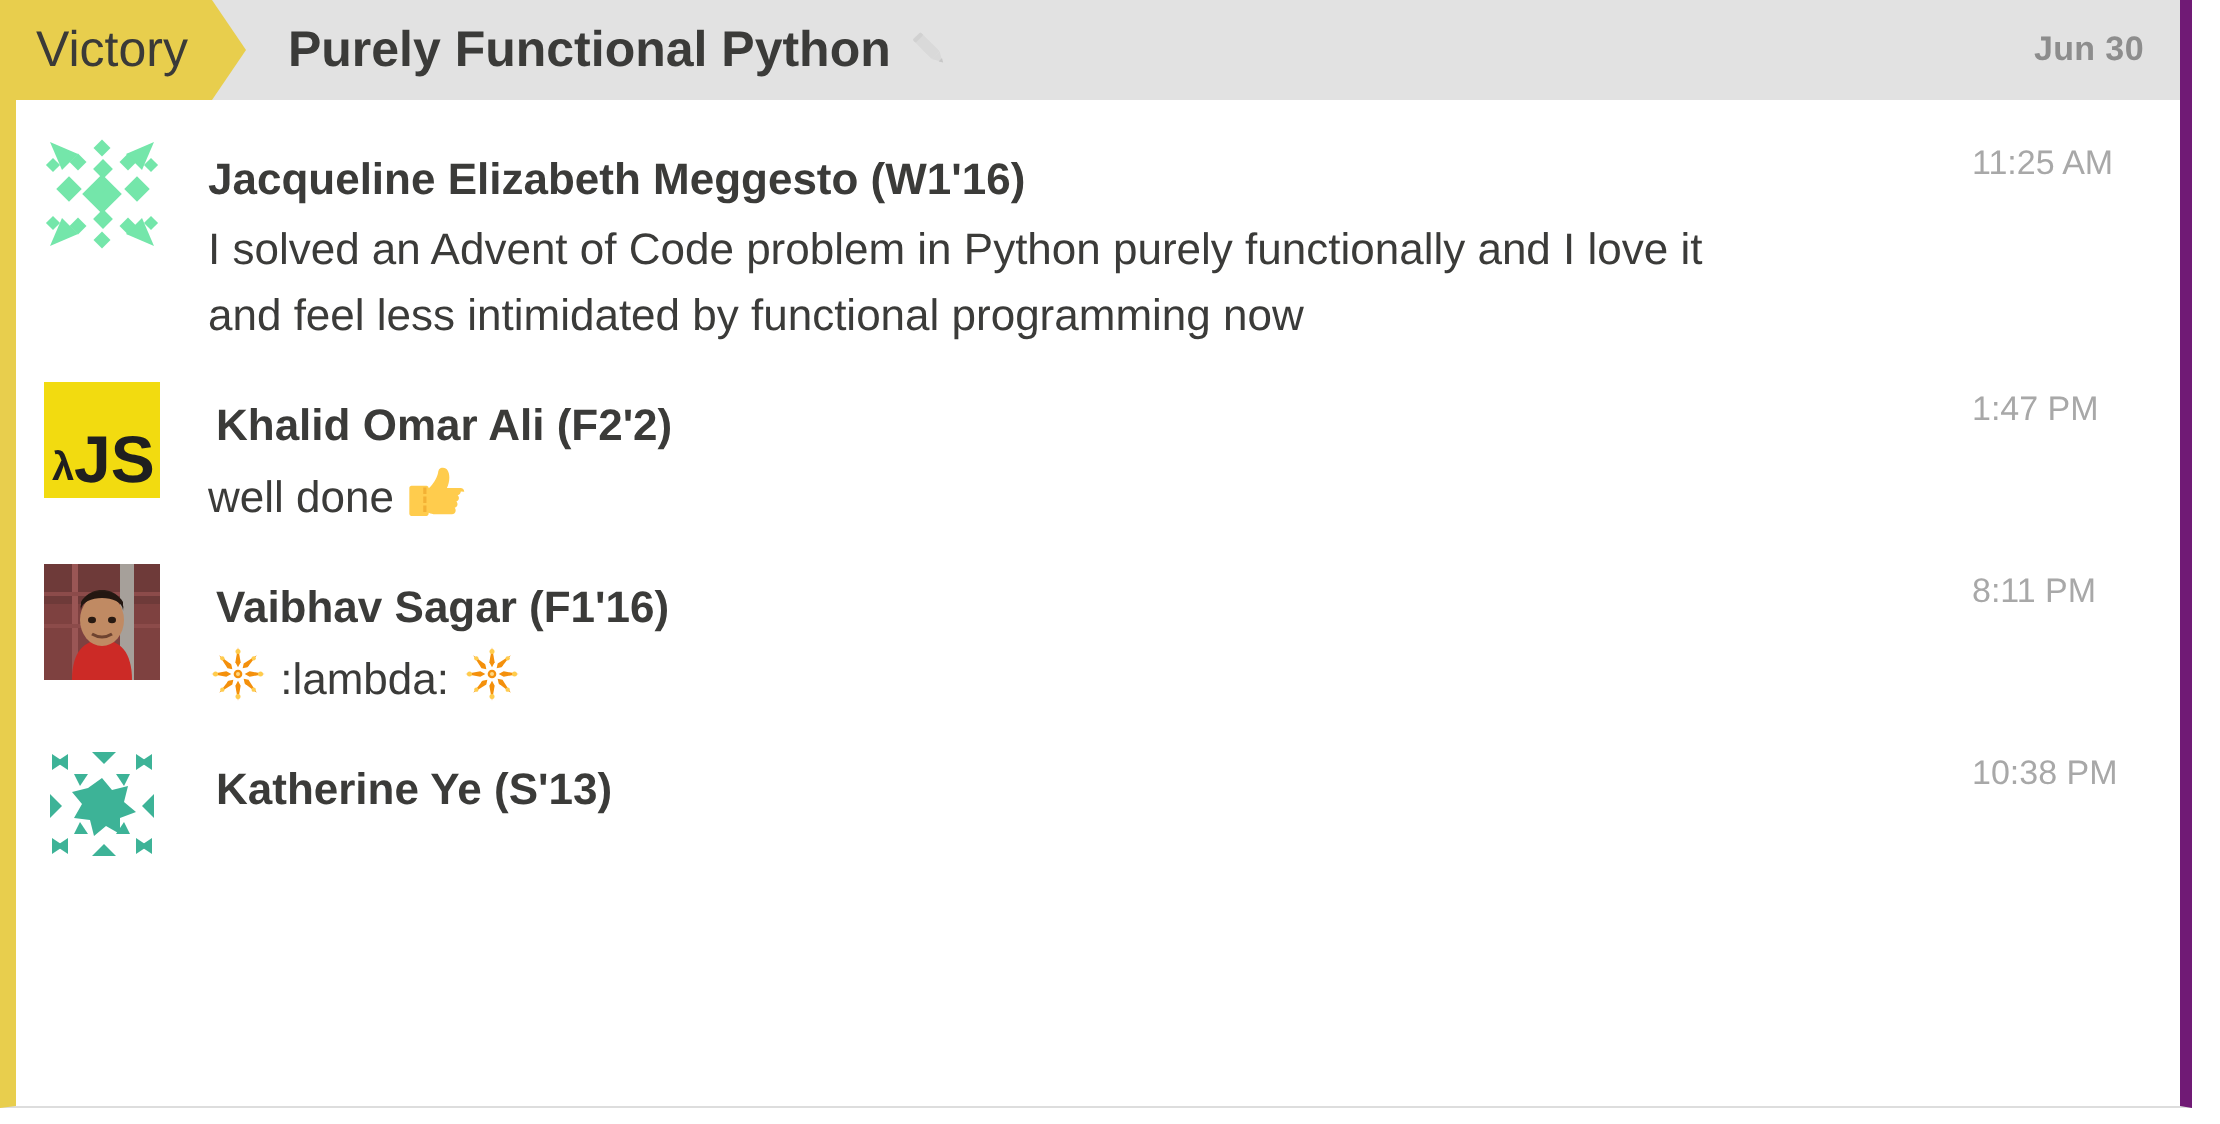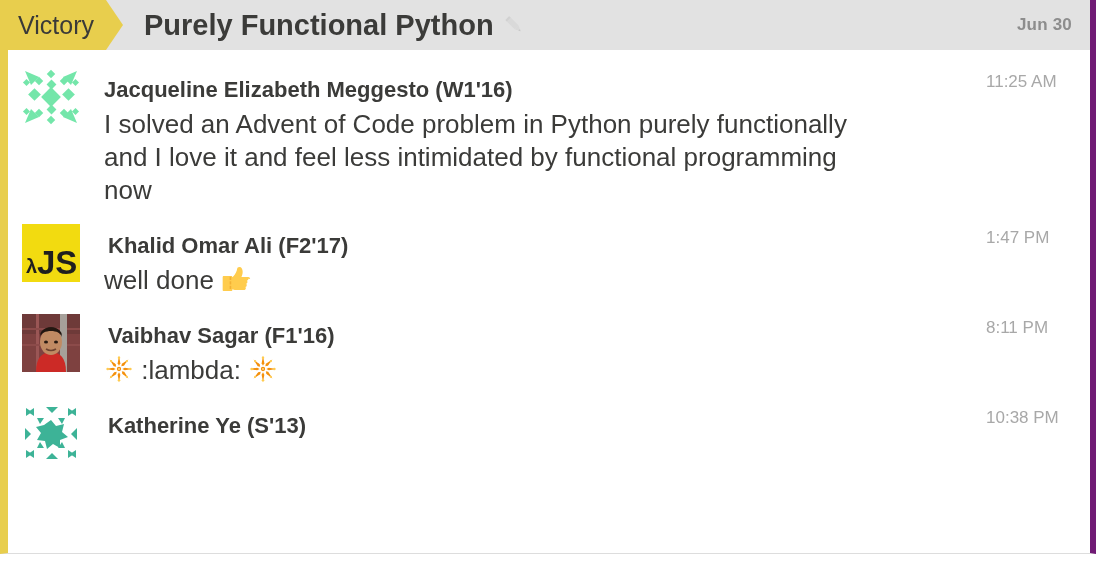--- a/index.html
+++ b/index.html
@@ -57,21 +57,21 @@
     top: 0;
     width: 0;
     height: 0;
     border-top: 25px solid transparent;
     border-bottom: 25px solid transparent;
     border-left: 17px solid #E8CE4D;
   }
 
   .thread-title {
     margin-left: 38px;
-    font-size: 29px;
+    font-size: 25px;
     font-weight: bold;
     color: #3B3B39;
     white-space: nowrap;
     flex: 0 0 auto;
   }
 
   .edit-icon {
     margin-left: 9px;
     flex: 0 0 auto;
     display: flex;
@@ -122,21 +122,21 @@
 
   .msg-author {
     font-size: 22px;
     font-weight: bold;
     color: #3B3B39;
     line-height: 28px;
     margin-top: 12px;
   }
 
   .msg-text {
-    font-size: 26px;
+    font-size: 22px;
     color: #3B3B39;
     line-height: 33px;
     margin-top: 4px;
     max-width: 770px;
   }
 
   .msg-time {
     flex: 0 0 auto;
     font-size: 17px;
     color: #A8A8A8;
@@ -217,21 +217,21 @@
 
     <div class="message msg-indent-1">
       <div class="avatar">
         <svg width="58" height="58" viewBox="0 0 58 58">
           <rect width="58" height="58" fill="#F2DB10"></rect>
           <text x="4" y="49" font-family="'Liberation Sans', sans-serif" font-size="20" font-weight="bold" fill="#1F1F1F">λ</text>
           <text x="15" y="50" font-family="'Liberation Sans', sans-serif" font-size="33" font-weight="bold" fill="#1F1F1F">JS</text>
         </svg>
       </div>
       <div class="msg-body">
-        <div class="msg-author">Khalid Omar Ali (F2'17)</div>
+        <div class="msg-author">Khalid Omar Ali (F2'2)</div>
         <div class="msg-text"><span>well done </span><span class="emoji"><svg width="30" height="30" viewBox="0 0 36 36">
                 <path fill="#FFCC4D" d="M34.956 17.916c0-1.258-1.007-2.272-2.265-2.272h-8.187c.948-1.857 1.5-4.039 1.5-6.373 0-3.229-1.342-5.75-3.807-5.75-2.11 0-2.559 1.018-2.93 2.736-.119.553-.244 1.123-.437 1.709-1.024 3.117-3.696 6.733-5.254 7.849v-.261c0-.714-.578-1.292-1.292-1.292H3.292C2.579 14.262 2 14.84 2 15.554v15.5c0 .714.579 1.292 1.292 1.292h8.993c.714 0 1.292-.578 1.292-1.292v-.659c1.36.564 2.763.905 3.591.905h10.378c1.258 0 2.265-1.014 2.265-2.272 0-.594-.225-1.133-.592-1.538.965-.235 1.686-1.1 1.686-2.139 0-.637-.273-1.208-.705-1.612.902-.288 1.557-1.127 1.557-2.123 0-.688-.314-1.3-.805-1.709 1.086-.146 1.928-1.074 1.928-2.2z"></path>
                 <path fill="#EA9A20" d="M12.285 30.02h-1.938v-3.9h1.938v3.9zm0-5.4h-1.938v-3.9h1.938v3.9zm0-5.4h-1.938v-3.9h1.938v3.9z" opacity=".55"></path>
               </svg></span></div>
       </div>
       <div class="msg-time">1:47 PM</div>
     </div>
 
     <div class="message msg-indent-1">
       <div class="avatar">

